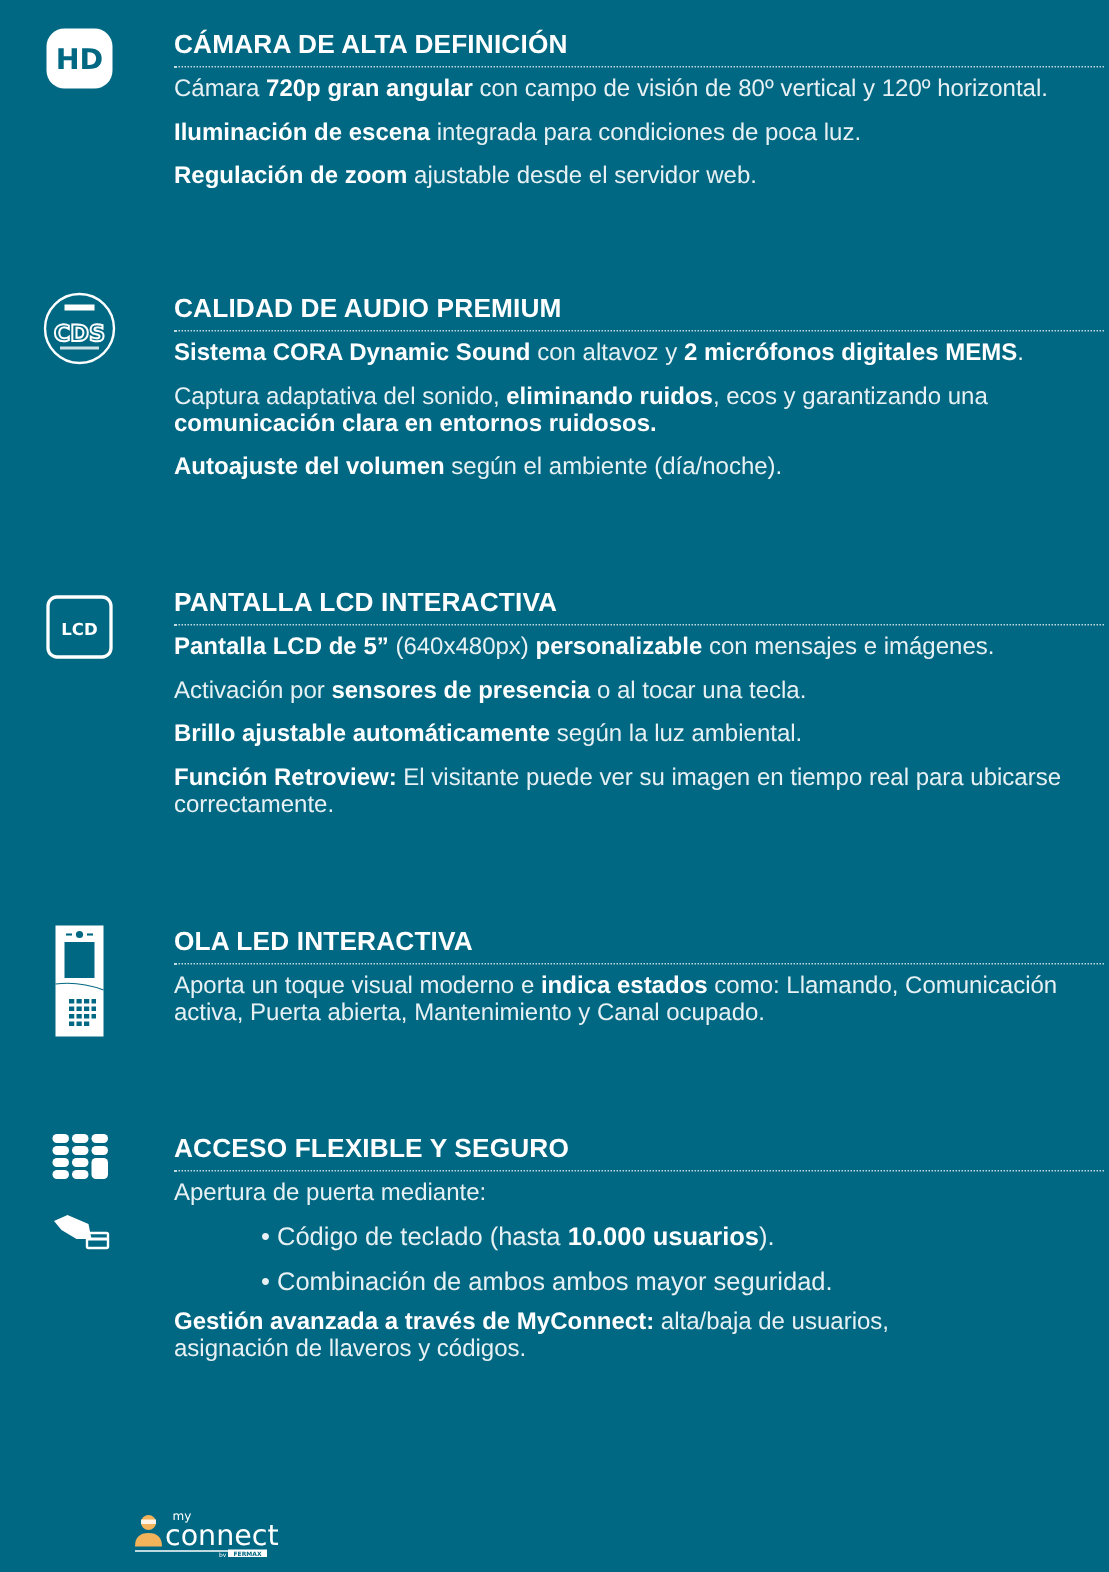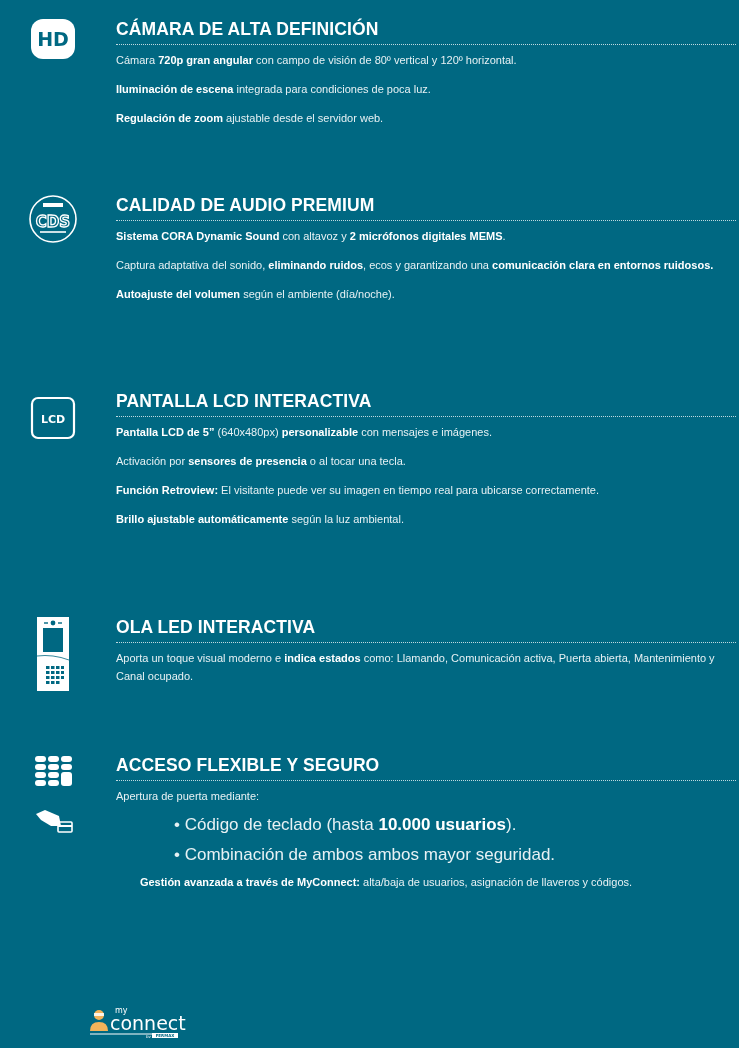--- a/index.html
+++ b/index.html
@@ -11,21 +11,21 @@
     position: relative;
   }
   .section { position: absolute; left: 0; width: 739px; }
   .icon-col { position: absolute; left: 28px; width: 50px; display: flex; justify-content: center; }
   .content { position: absolute; left: 92px; width: 620px; margin-left: 24px; }
   .title {
     font-size: 17.5px; font-weight: bold; color: #ffffff; letter-spacing: 0.1px;
     padding-bottom: 4px; border-bottom: 1px dotted rgba(255,255,255,0.75);
     margin: 0 0 6px 0; line-height: 22px;
   }
-  .para { font-size: 11px; line-height: 18px; margin: 0 0 11px 0; color: #e7f1f4; }
+  .para { font-size: 16px; line-height: 18px; margin: 0 0 11px 0; color: #e7f1f4; }
   .para b { color: #ffffff; font-weight: bold; }
   .bullet { font-size: 17px; line-height: 18px; margin: 0 0 12px 58px; color: #e7f1f4; }
   .bullet b { color: #ffffff; }
   svg { display: block; }
   .logo { position: absolute; left: 88px; top: 1004px; }
 </style>
 </head>
 <body>
 
 <div class="section" style="top:18px;">
@@ -64,22 +64,22 @@
   <div class="icon-col" style="top:6px;">
     <svg width="46" height="44" viewBox="0 0 46 44">
       <rect x="2" y="2" width="42" height="40" rx="6" fill="none" stroke="#ffffff" stroke-width="2.2"></rect>
       <text x="23" y="27" text-anchor="middle" font-family="DejaVu Sans, sans-serif" font-weight="bold" font-size="11" fill="#ffffff">LCD</text>
     </svg>
   </div>
   <div class="content">
     <h2 class="title">PANTALLA LCD INTERACTIVA</h2>
     <p class="para rich"><b>Pantalla LCD de 5”</b> (640x480px) <b>personalizable</b> con mensajes e imágenes.</p>
     <p class="para rich">Activación por <b>sensores de presencia</b> o al tocar una tecla.</p>
+    <p class="para rich"><b>Brillo ajustable automáticamente</b> según la luz ambiental.</p>
     <p class="para rich"><b>Función Retroview:</b> El visitante puede ver su imagen en tiempo real para ubicarse correctamente.</p>
-    <p class="para rich"><b>Brillo ajustable automáticamente</b> según la luz ambiental.</p>
   </div>
 </div>
 
 <div class="section" style="top:616px;">
   <div class="icon-col" style="top:0;">
     <svg width="34" height="76" viewBox="0 0 34 76">
       <rect x="1" y="1" width="32" height="74" fill="#ffffff"></rect>
       <circle cx="17" cy="7" r="2.4" fill="#006882"></circle>
       <rect x="8" y="6.3" width="4" height="1.4" fill="#006882"></rect>
       <rect x="22" y="6.3" width="4" height="1.4" fill="#006882"></rect>
@@ -131,21 +131,21 @@
         <rect x="27" y="68" width="14" height="10" rx="1" fill="none" stroke="#ffffff" stroke-width="1.6"></rect>
         <rect x="27" y="71" width="14" height="2" fill="#ffffff"></rect>
       </g>
     </svg>
   </div>
   <div class="content">
     <h2 class="title">ACCESO FLEXIBLE Y SEGURO</h2>
     <p class="para rich">Apertura de puerta mediante:</p>
     <p class="bullet rich">• Código de teclado (hasta <b>10.000 usuarios</b>).</p>
     <p class="bullet rich" style="margin-bottom:9px;">• Combinación de ambos ambos mayor seguridad.</p>
-    <p class="para rich" style="width:540px;text-align:center;"><b>Gestión avanzada a través de MyConnect:</b> alta/baja de usuarios, asignación de llaveros y códigos.</p>
+    <p class="para rich" style="width:540px;"><b>Gestión avanzada a través de MyConnect:</b> alta/baja de usuarios, asignación de llaveros y códigos.</p>
   </div>
 </div>
 
 <div class="logo">
   <svg width="116" height="34" viewBox="0 0 116 34">
     <g>
       <circle cx="11" cy="11" r="5" fill="#f3b35a"></circle>
       <rect x="6" y="9" width="10" height="3" fill="#ffffff" opacity="0.85"></rect>
       <path d="M2 27 Q2 18 11 18 Q20 18 20 27 Z" fill="#f3b35a"></path>
     </g>

